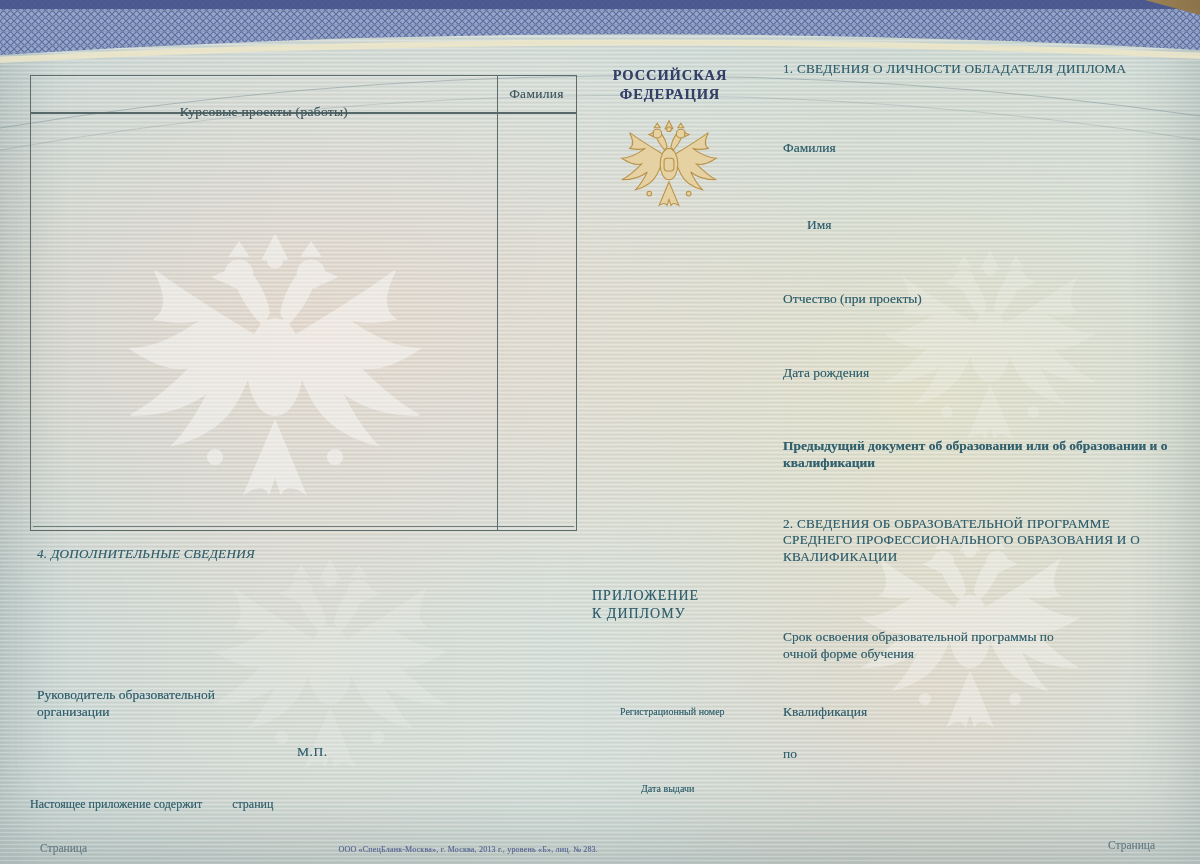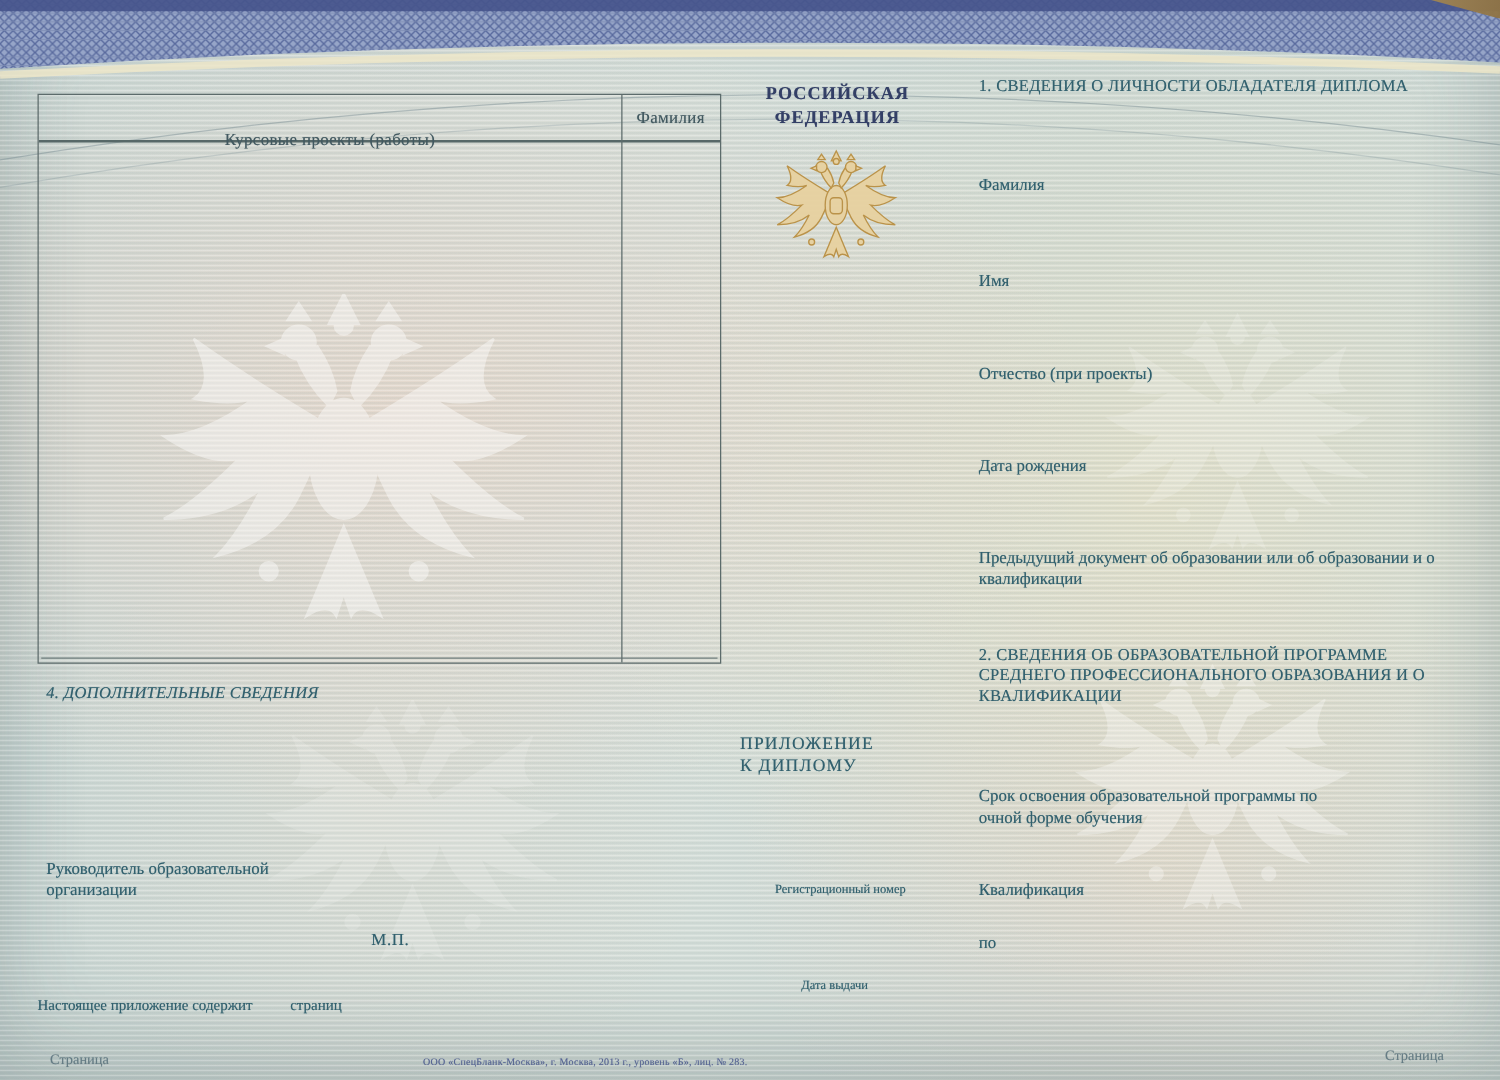--- a/index.html
+++ b/index.html
@@ -130,24 +130,24 @@
   <div class="suppl teal">
     <div>ПРИЛОЖЕНИЕ</div>
     <div>К ДИПЛОМУ</div>
   </div>
 
   <div class="lbl small teal" style="left:620px;top:706px;">Регистрационный номер</div>
   <div class="lbl small teal" style="left:641px;top:783px;">Дата выдачи</div>
 
   <div class="hd teal" style="left:783px;top:61px;white-space:nowrap;">1. СВЕДЕНИЯ О ЛИЧНОСТИ ОБЛАДАТЕЛЯ ДИПЛОМА</div>
   <div class="lbl teal" style="left:783px;top:139px;">Фамилия</div>
-  <div class="lbl teal" style="left:783px;top:216px;text-align:right;">Имя</div>
+  <div class="lbl teal" style="left:807px;top:216px;text-align:right;">Имя</div>
   <div class="lbl teal" style="left:783px;top:290px;">Отчество (при проекты)</div>
   <div class="lbl teal" style="left:783px;top:364px;">Дата рождения</div>
-  <div class="lbl teal" style="left:783px;top:437px;width:400px;">Предыдущий документ об образовании или об образовании и о квалификации</div>
+  <div class="lbl teal" style="left:783px;top:437px;width:400px;font-weight:bold;">Предыдущий документ об образовании или об образовании и о квалификации</div>
 
   <div class="hd teal" style="left:783px;top:516px;width:385px;">2. СВЕДЕНИЯ ОБ ОБРАЗОВАТЕЛЬНОЙ ПРОГРАММЕ СРЕДНЕГО ПРОФЕССИОНАЛЬНОГО ОБРАЗОВАНИЯ И О КВАЛИФИКАЦИИ</div>
   <div class="lbl teal" style="left:783px;top:628px;width:305px;">Срок освоения образовательной программы по очной форме обучения</div>
   <div class="lbl teal" style="left:783px;top:703px;">Квалификация</div>
   <div class="lbl teal" style="left:783px;top:745px;">по</div>
 
   <div class="hd teal" style="left:37px;top:546px;white-space:nowrap;font-style:italic;">4. ДОПОЛНИТЕЛЬНЫЕ СВЕДЕНИЯ</div>
   <div class="lbl teal" style="left:37px;top:686px;width:210px;">Руководитель образовательной организации</div>
   <div class="mp teal">М.П.</div>
 

